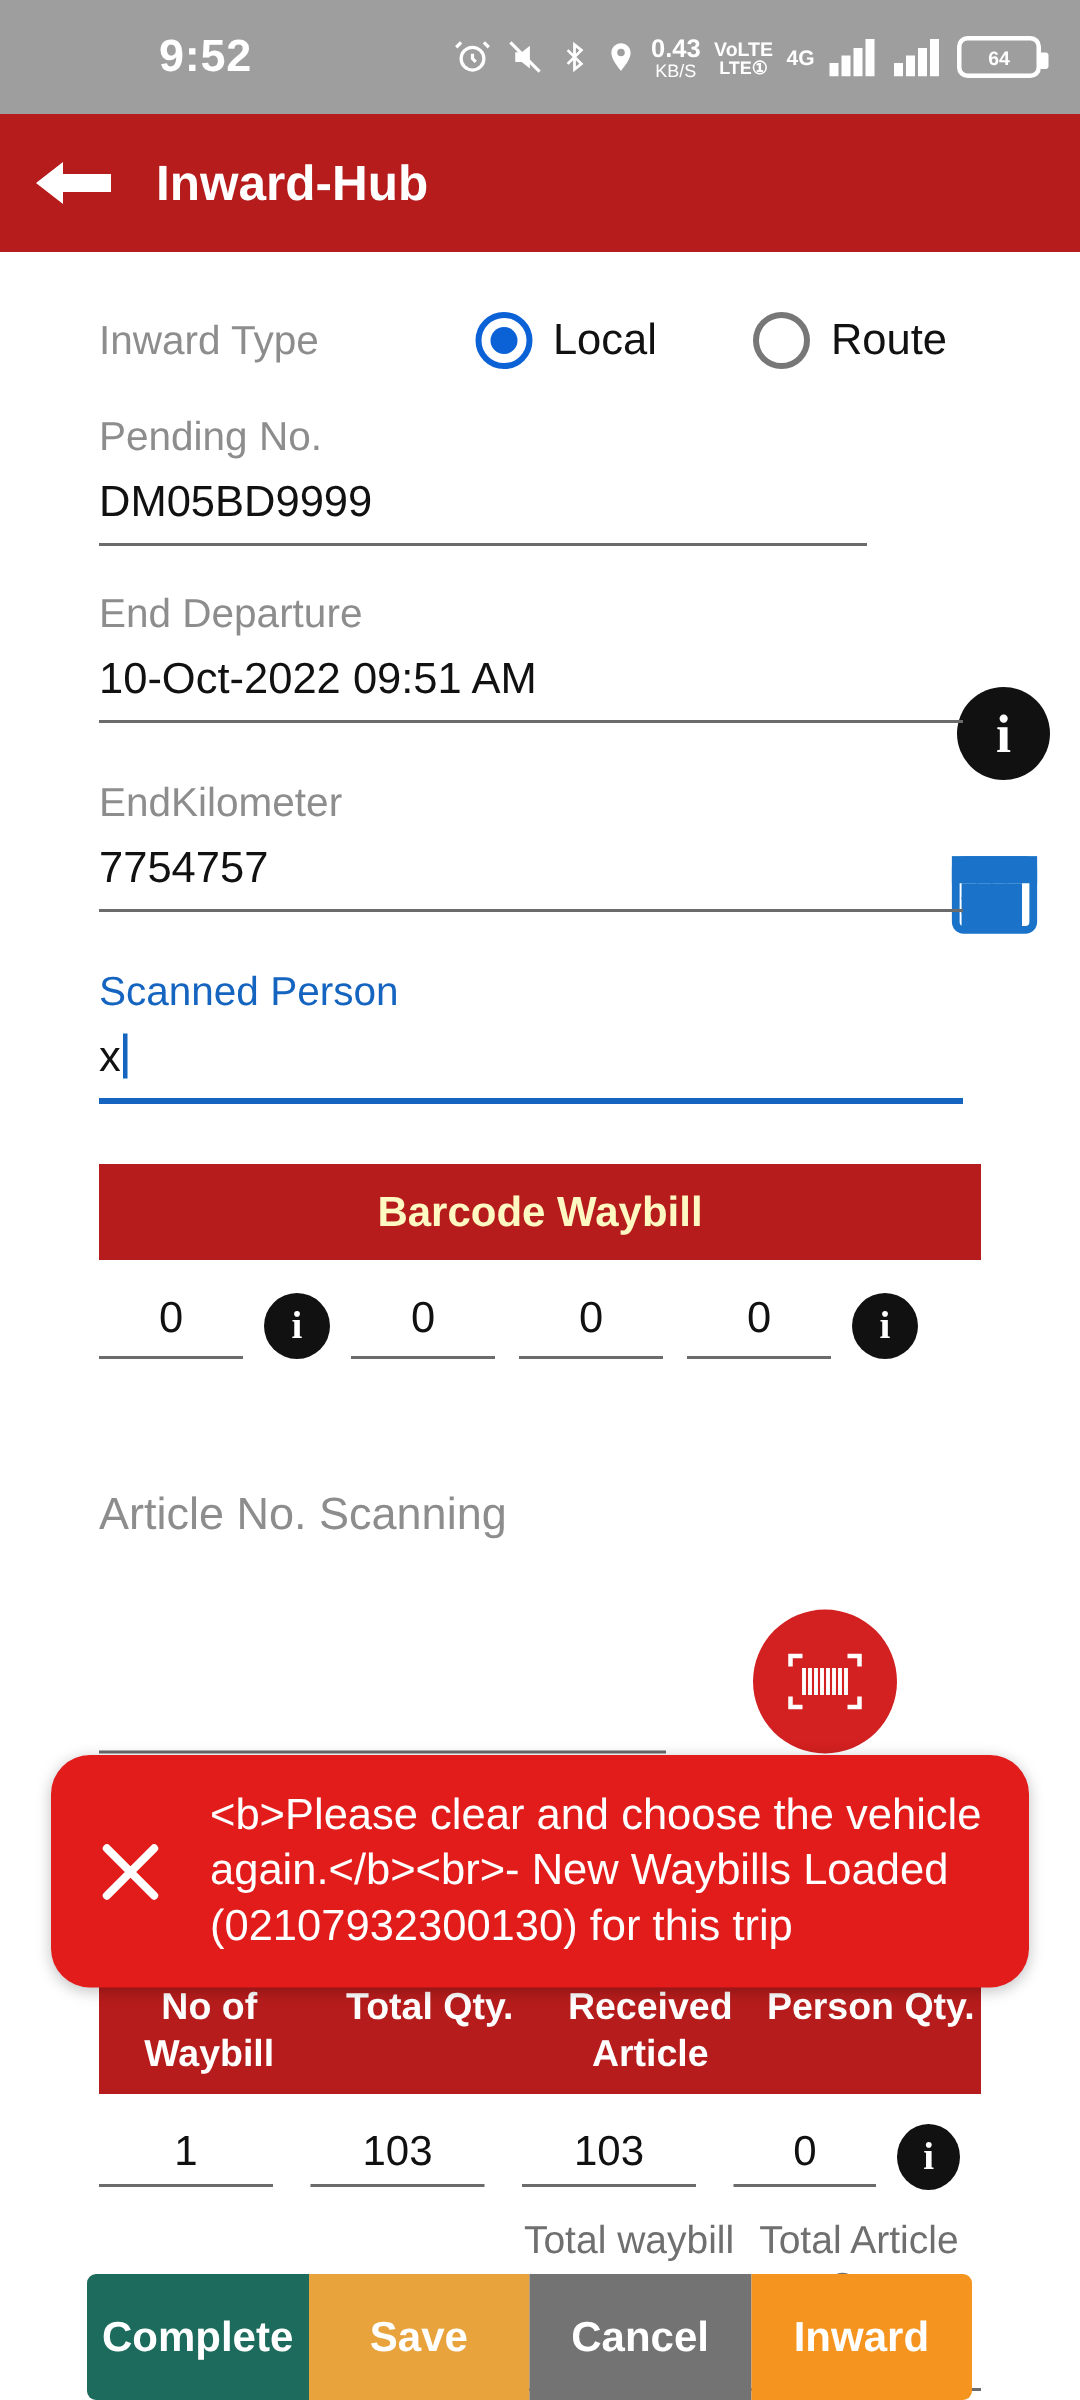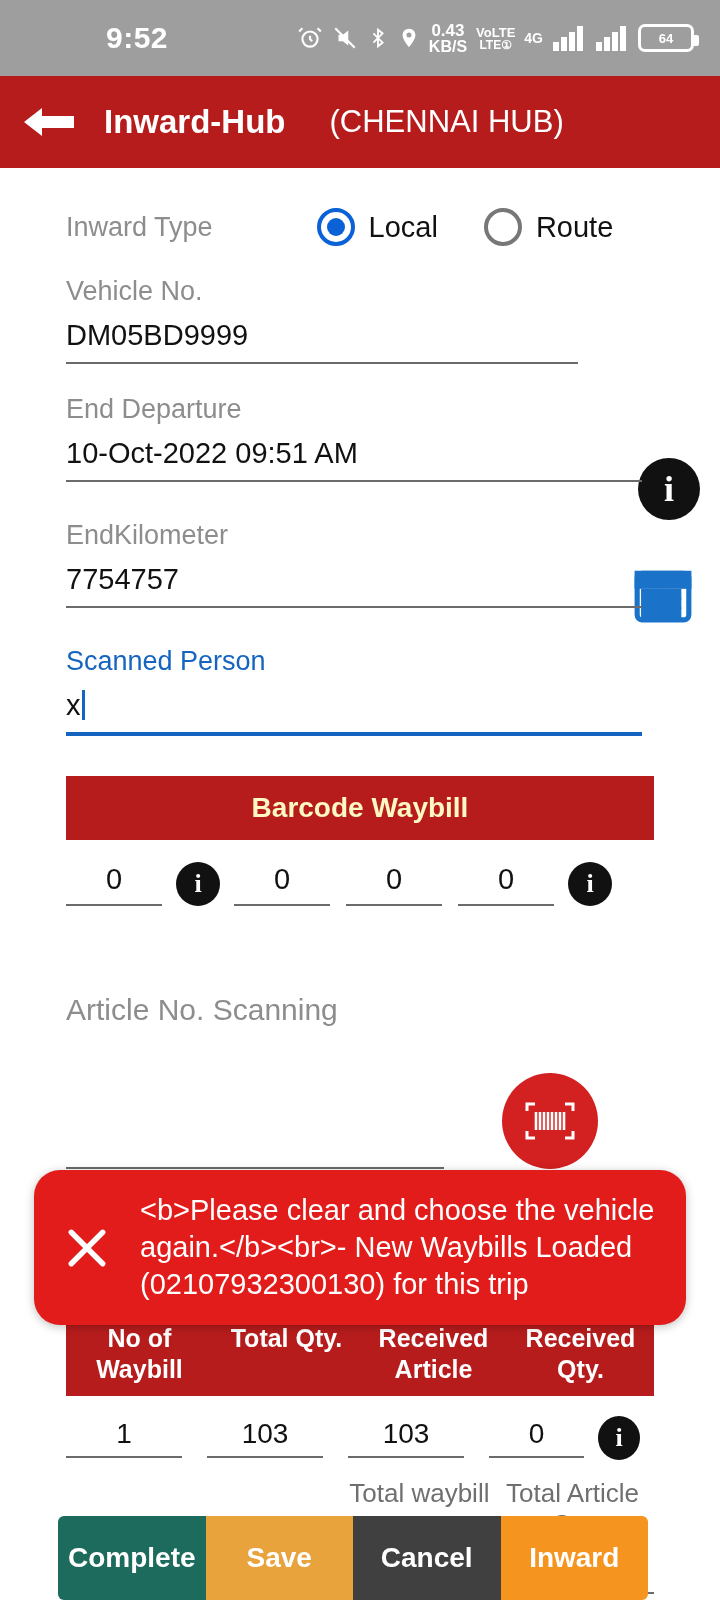--- a/index.html
+++ b/index.html
@@ -15,21 +15,21 @@
   .statusbar {
     height: 76px; background: #9e9e9e; color: #fff;
     display: flex; align-items: center; justify-content: space-between;
     padding: 0 26px;
   }
   .status-time { font-size: 30px; font-weight: 600; letter-spacing: .5px; margin-left: 80px;}
   .status-icons { display: flex; align-items: center; gap: 9px; }
   .status-icons svg { display:block; }
   .netspeed { display:flex; flex-direction:column; align-items:center; line-height:1; }
   .netspeed .v { font-size: 17px; font-weight: 700; }
-  .netspeed .u { font-size: 16px; font-weight: 700; }
+  .netspeed .u { font-size: 12px; font-weight: 400; }
   .volte { display:flex; flex-direction:column; align-items:center; line-height:1; }
   .volte .a { font-size: 13px; font-weight: 700; }
   .volte .b { font-size: 12px; font-weight: 700; }
   .g4 { font-size: 14px; font-weight: 700; }
   .battery {
     border: 3px solid #fff; border-radius: 7px; width: 56px; height: 28px;
     display:flex; align-items:center; justify-content:center; font-size:13px; font-weight:700;
     position: relative;
   }
   .battery::after {
@@ -46,21 +46,21 @@
   .app-title { font-size: 33px; font-weight: 700; }
   .app-sub { font-size: 31px; font-weight: 400; margin-left: 18px; }
 
   
   .body { padding: 0 66px; position: relative; }
 
   .row-inline { display: flex; align-items: center; margin-top: 40px; }
   .field-label {
     font-size: 27px; color: #8d8d8d;
   }
-  .radio-group { display:flex; align-items:center; gap: 14px; margin-left: 104px; }
+  .radio-group { display:flex; align-items:center; gap: 32px; margin-left: 104px; }
   .radio {
     width: 38px; height: 38px; border-radius: 50%;
     border: 4px solid #777; display:flex; align-items:center; justify-content:center;
   }
   .radio.checked { border-color: #0b61d6; }
   .radio.checked::after {
     content:''; width: 18px; height: 18px; border-radius:50%; background:#0b61d6;
   }
   .radio-text { font-size: 29px; color:#111; }
   .radio-item { display:flex; align-items:center; gap: 14px; }
@@ -153,21 +153,21 @@
 
   
   .btnbar {
     position:absolute; left: 58px; bottom: 0; width: 590px;
     display:flex; height: 84px; border-radius: 6px; overflow:hidden;
   }
   .btn { flex:1; display:flex; align-items:center; justify-content:center;
          color:#fff; font-size: 28px; font-weight: 700; }
   .btn-save { background:#e8a33d; }
   .btn-complete { background:#1d6b5c; }
-  .btn-cancel { background:#404040; }
+  .btn-cancel { background:#737373; }
   .btn-inward { background:#f5941f; }
 </style>
 </head>
 <body>
 
 <div class="screen">
 
   <div class="statusbar">
     <div class="status-time">9:52</div>
     <div class="status-icons">
@@ -224,41 +224,40 @@
     </div>
   </div>
 
   <div class="appbar">
     <span class="back-arrow">
       <svg width="50" height="34" viewBox="0 0 50 34" fill="#fff">
         <path d="M0 17L18 3v8h32v12H18v8z"></path>
       </svg>
     </span>
     <span class="app-title">Inward-Hub</span>
-    <span class="app-sub">(CHENNAI HUB)</span>
   </div>
 
   <div class="body">
 
     <div class="row-inline">
       <span class="field-label">Inward Type</span>
       <span class="radio-group">
         <span class="radio-item">
           <span class="radio checked"></span>
           <span class="radio-text">Local</span>
         </span>
         <span class="radio-item">
           <span class="radio"></span>
           <span class="radio-text">Route</span>
         </span>
       </span>
     </div>
 
     <div class="field">
-      <div class="lbl">Vehicle No.</div>
+      <div class="lbl">Pending No.</div>
       <div class="val w-vehicle">DM05BD9999</div>
     </div>
     <div class="info-dot info-vehicle">i</div>
 
     <div class="field">
       <div class="lbl">End Departure</div>
       <div class="val w-date">10-Oct-2022 09:51 AM</div>
     </div>
     <span class="cal-icon">
       <svg width="66" height="62" viewBox="0 0 24 24" fill="none" stroke="#1a73c8" stroke-width="2">
@@ -318,21 +317,21 @@
       </span>
     </div>
 
     <div class="sec-head">Manual Waybill</div>
 
     <div class="manual-wrap">
       <div class="mtbl-head">
         <span style="width:147px">No of Waybill</span>
         <span style="width:147px">Total Qty.</span>
         <span style="width:147px">Received Article</span>
-        <span style="width:147px">Received Qty.</span>
+        <span style="width:147px">Person Qty.</span>
       </div>
       <div class="mrow">
         <span class="mcell" style="width:122px;margin-right:25px">1</span>
         <span class="mcell" style="width:122px;margin-right:25px">103</span>
         <span class="mcell" style="width:122px;margin-right:25px">103</span>
         <span class="mcell" style="width:100px">0</span>
         <span class="num-dot">i</span>
       </div>
       <div class="sub-row">
         <span style="width:294px"></span>

